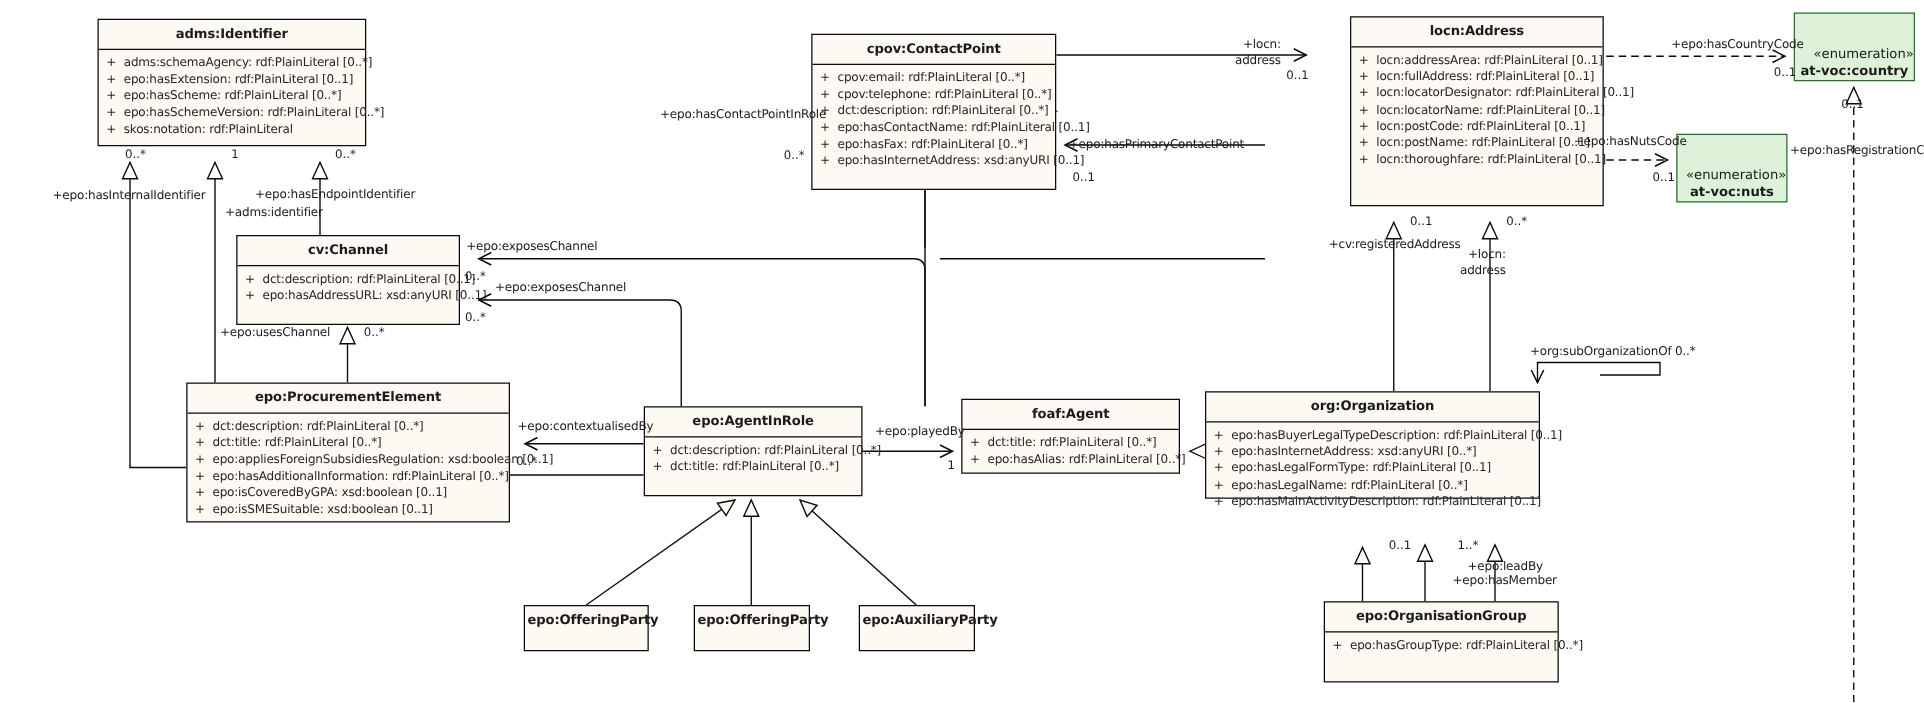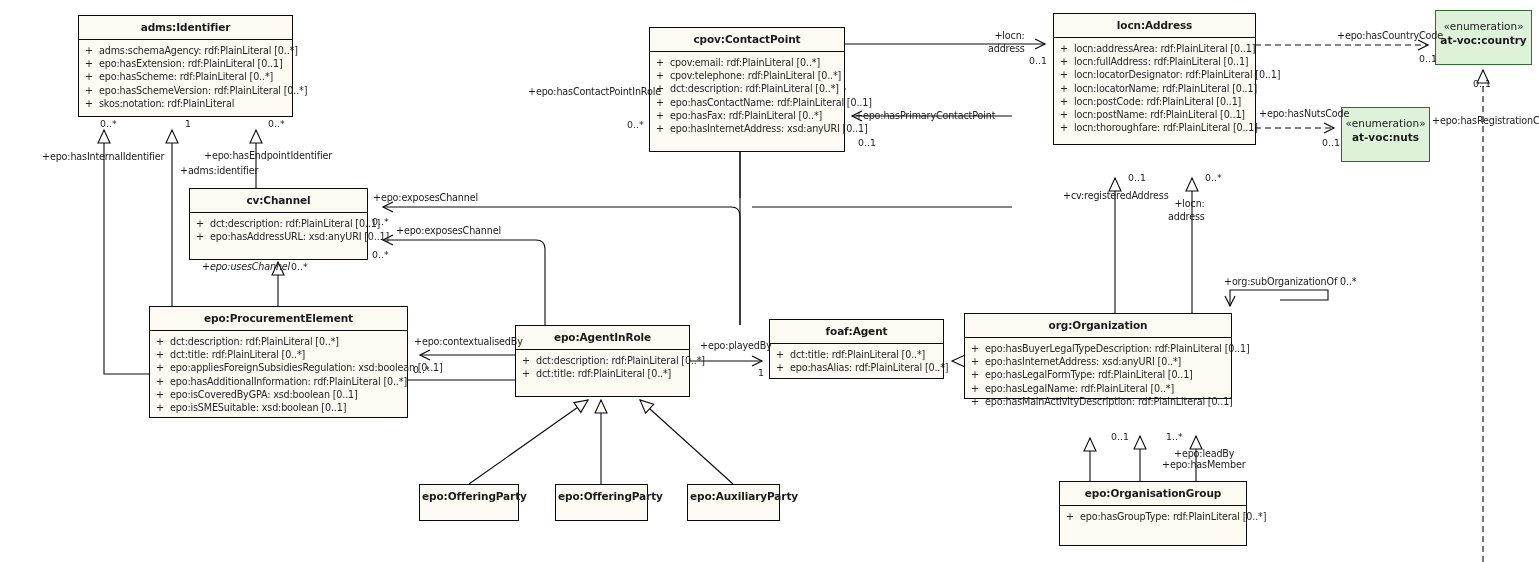--- a/index.html
+++ b/index.html
@@ -58,25 +58,25 @@
     letter-spacing: -0.15px;
   }
   .attr-vis {
     width: 20px;
     text-align: center;
     flex: 0 0 20px;
     color: #262626;
   }
   .attr-text { flex: 1 1 auto; }
   .enum-stereo {
-    text-align: center;
+    text-align: right;
     font-size: 10.5px;
     color: #1a1a1a;
     line-height: 14px;
-    padding-top: 8px;
+    padding-top: 25px;
   }
   .enum-name {
     text-align: center;
     font-weight: bold;
     font-size: 10.5px;
     color: #1a1a1a;
     line-height: 14px;
   }
   .edge-label {
     position: absolute;
@@ -220,21 +220,21 @@
           <div class="attr-row">
             <span class="attr-vis">+</span>
             <span class="attr-text">epo:hasFax: rdf:PlainLiteral [0..*]</span>
           </div>
           <div class="attr-row">
             <span class="attr-vis">+</span>
             <span class="attr-text">epo:hasInternetAddress: xsd:anyURI [0..1]</span>
           </div>
         </div>
       </div>
-      <div class="uml-class has-body" style="left: 1053px; top: 13px; width: 203px; height: 132px;">
+      <div class="uml-class has-body" style="left: 1080px; top: 13px; width: 203px; height: 152px;">
         <div class="cls-header">locn:Address</div>
         <div class="cls-body">
           <div class="attr-row">
             <span class="attr-vis">+</span>
             <span class="attr-text">locn:addressArea: rdf:PlainLiteral [0..1]</span>
           </div>
           <div class="attr-row">
             <span class="attr-vis">+</span>
             <span class="attr-text">locn:fullAddress: rdf:PlainLiteral [0..1]</span>
           </div>
@@ -378,21 +378,21 @@
       <div class="uml-class enum" style="left: 1341px; top: 107px; width: 89px; height: 55px;">
         <div class="enum-stereo">«enumeration»</div>
         <div class="enum-name">at-voc:nuts</div>
       </div>
     </div>
 
   <div id="labels-layer">
       <div class="edge-label" style="left: 42px; top: 151px;">+epo:hasInternalIdentifier</div>
       <div class="edge-label" style="left: 136px; top: 165px; margin-left: 44px;">+adms:identifier</div>
       <div class="edge-label" style="left: 204px; top: 135px; margin-top: 15px;">+epo:hasEndpointIdentifier</div>
-      <div class="edge-label" style="left: 202px; top: 261px; font-style: italic;">+epo:usesChannel</div>
+      <div class="edge-label" style="left: 176px; top: 261px;">+epo:usesChannel</div>
       <div class="edge-label" style="left: 373px; top: 192px;">+epo:exposesChannel</div>
       <div class="edge-label" style="left: 396px; top: 225px;">+epo:exposesChannel</div>
       <div class="edge-label" style="left: 414px; top: 336px;">+epo:contextualisedBy</div>
       <div class="edge-label" style="left: 528px; top: 86px;">+epo:hasContactPointInRole</div>
       <div class="edge-label" style="left: 855px; top: 110px;">+epo:hasPrimaryContactPoint</div>
       <div class="edge-label" style="left: 700px; top: 340px;">+epo:playedBy</div>
       <div class="edge-label" style="left: 1063px; top: 190px;">+cv:registeredAddress</div>
       <div class="edge-label" style="left: 1224px; top: 276px;">+org:subOrganizationOf 0..*</div>
       <div class="edge-label" style="left: 1174px; top: 448px; text-align: center;">+epo:leadBy</div>
       <div class="edge-label" style="left: 1162px; top: 459px;">+epo:hasMember</div>

